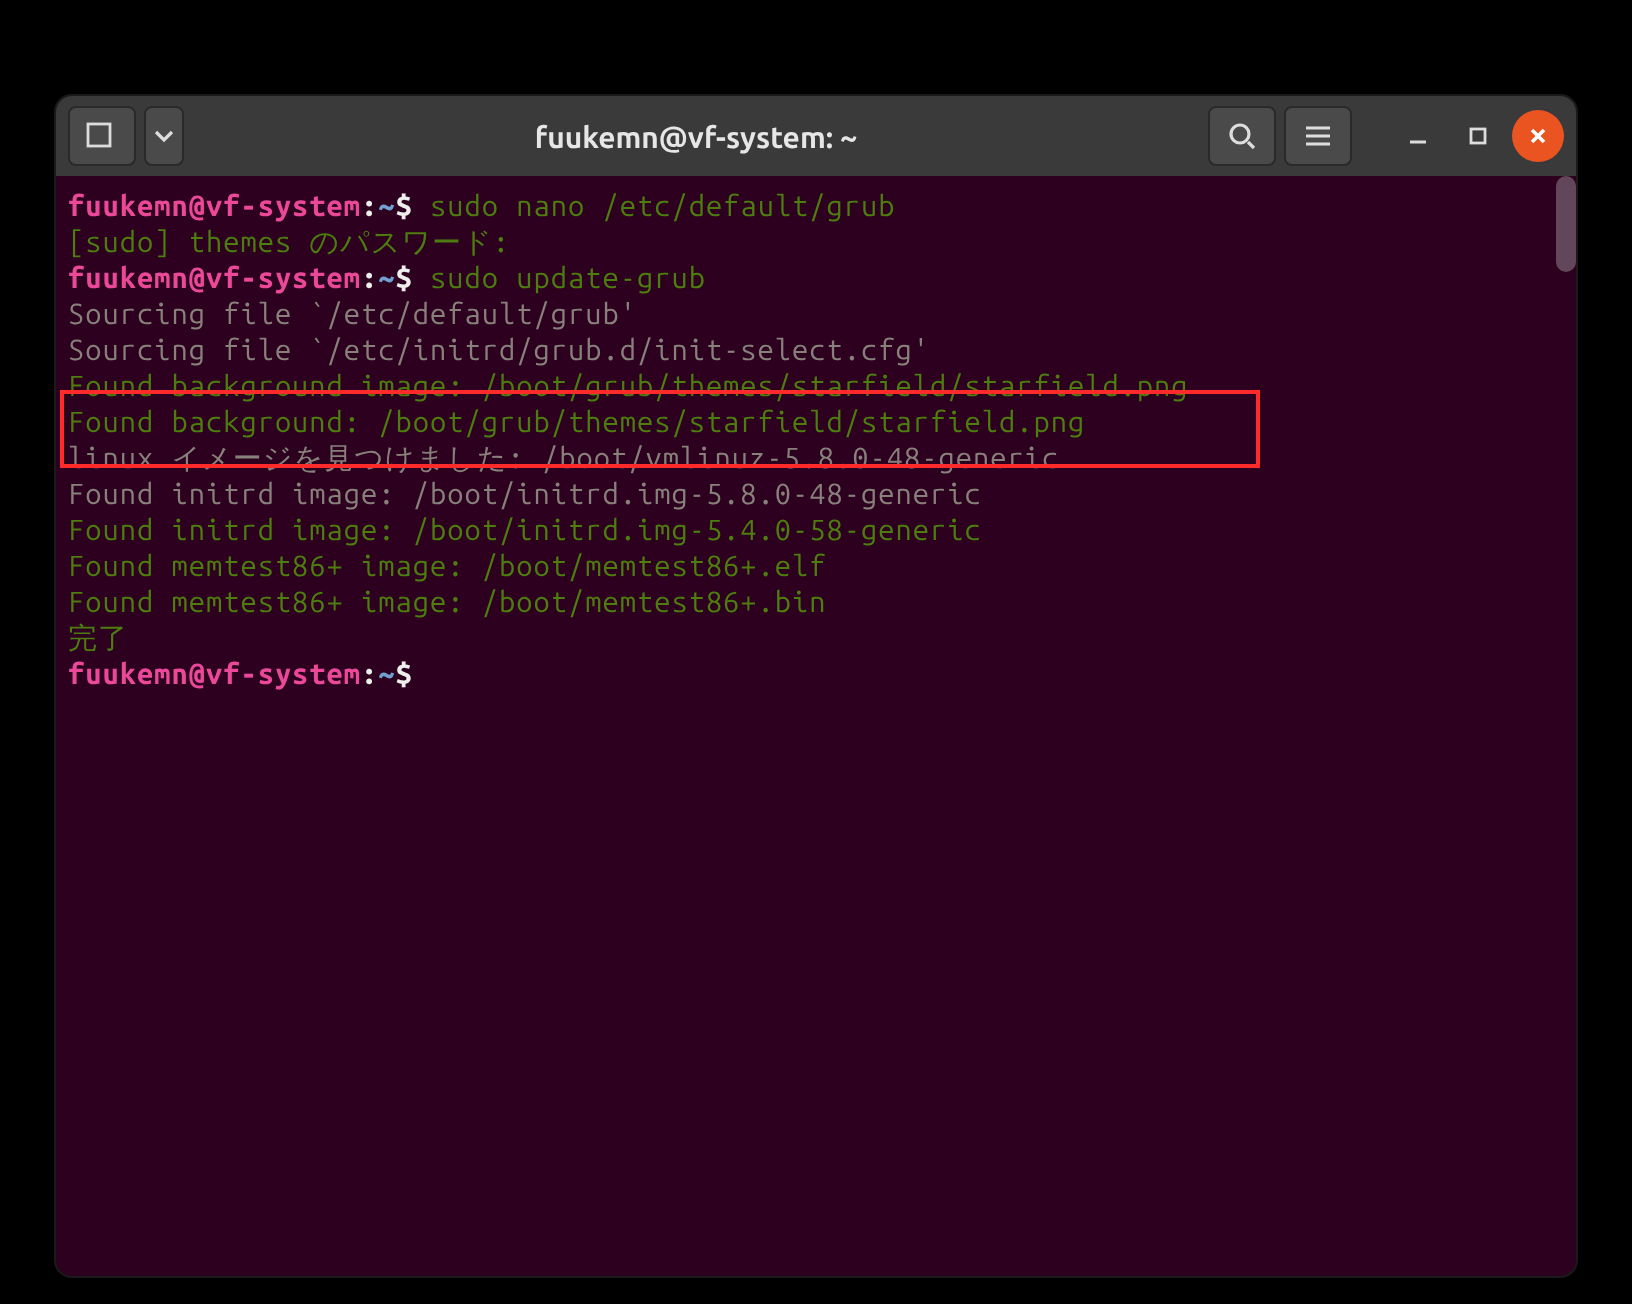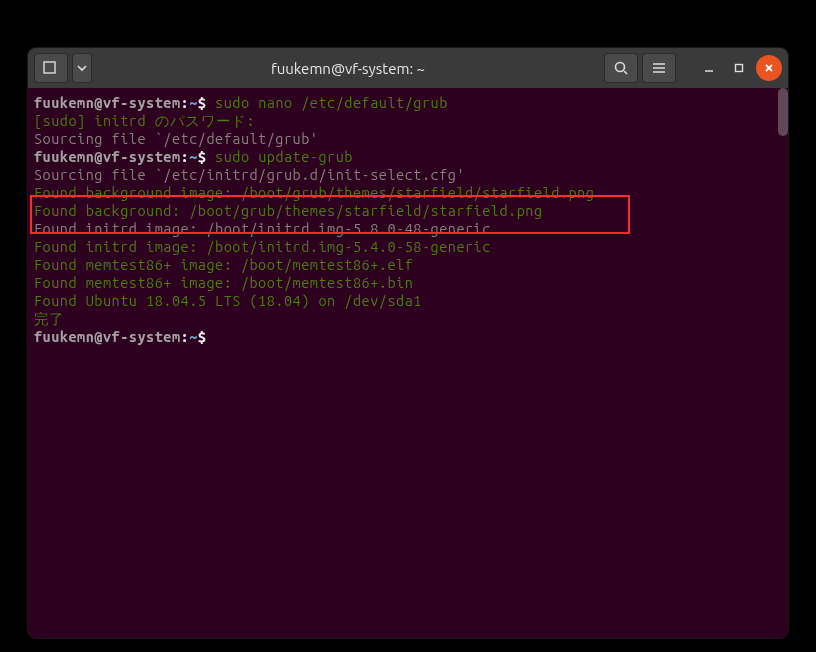--- a/index.html
+++ b/index.html
@@ -54,21 +54,21 @@
     }
     .tb-btn.square {
       width: 34px;
     }
     .tb-title {
       flex: 1;
       text-align: center;
       color: #e6e6e6;
       font-family: "Ubuntu", sans-serif;
       font-size: 15px;
-      font-weight: 400;
+      font-weight: 700;
     }
     .tb-right {
       display: flex;
       align-items: center;
       gap: 4px;
     }
     .tb-spacer {
       width: 12px;
     }
     .win-ctrl {
@@ -90,21 +90,21 @@
       height: calc(100% - 40px);
       overflow: hidden;
       line-height: 18px;
       letter-spacing: 0.5px;
       color: #d0cfcc;
       position: relative;
     }
     .line {
       white-space: pre;
     }
-    .user { color: #a3a3a3; font-weight: bold; margin-top: 37px; }
+    .user { color: #ec4899; font-weight: bold; margin-top: 37px; }
     .white { color: #eeeeec; font-weight: bold; }
     .path { color: #729fcf; font-weight: bold; }
     .cmd { color: #4d7c0f; }
     .dim { color: #88807a; }
     .red-box {
       position: absolute;
       border: 2px solid #ff2a2a;
       left: 2px;
       top: 107px;
       width: 600px;
@@ -167,30 +167,30 @@
       <div class="win-ctrl win-close">
         <svg width="12" height="12" viewBox="0 0 12 12">
           <path d="M3 3 L9 9 M9 3 L3 9" stroke="#fff" stroke-width="1.8"></path>
         </svg>
       </div>
     </div>
   </div>
 
   <div class="terminal-body">
     <div class="line"><span class="user">fuukemn@vf-system</span><span class="white">:</span><span class="path">~</span><span class="white">$</span><span class="cmd"> sudo nano /etc/default/grub</span></div>
-    <div class="line cmd">[sudo] initrd のパスワード:</div>
+    <div class="line cmd">[sudo] themes のパスワード:</div>
+    <div class="line"><span class="user">fuukemn@vf-system</span><span class="white">:</span><span class="path">~</span><span class="white">$</span><span class="cmd"> sudo update-grub</span></div>
     <div class="line dim">Sourcing file `/etc/default/grub'</div>
-    <div class="line"><span class="user">fuukemn@vf-system</span><span class="white">:</span><span class="path">~</span><span class="white">$</span><span class="cmd"> sudo update-grub</span></div>
     <div class="line dim">Sourcing file `/etc/initrd/grub.d/init-select.cfg'</div>
     <div class="line cmd">Found background image: /boot/grub/themes/starfield/starfield.png</div>
     <div class="line cmd">Found background: /boot/grub/themes/starfield/starfield.png</div>
+    <div class="line dim">linux イメージを見つけました: /boot/vmlinuz-5.8.0-48-generic</div>
     <div class="line dim">Found initrd image: /boot/initrd.img-5.8.0-48-generic</div>
     <div class="line cmd">Found initrd image: /boot/initrd.img-5.4.0-58-generic</div>
     <div class="line cmd">Found memtest86+ image: /boot/memtest86+.elf</div>
     <div class="line cmd">Found memtest86+ image: /boot/memtest86+.bin</div>
-    <div class="line cmd">Found Ubuntu 18.04.5 LTS (18.04) on /dev/sda1</div>
     <div class="line cmd">完了</div>
     <div class="line"><span class="user">fuukemn@vf-system</span><span class="white">:</span><span class="path">~</span><span class="white">$</span><span class="cmd"> </span></div>
 
     <div class="red-box"></div>
   </div>
   <div class="scrollbar"></div>
 </div>
 
 </body></html>

